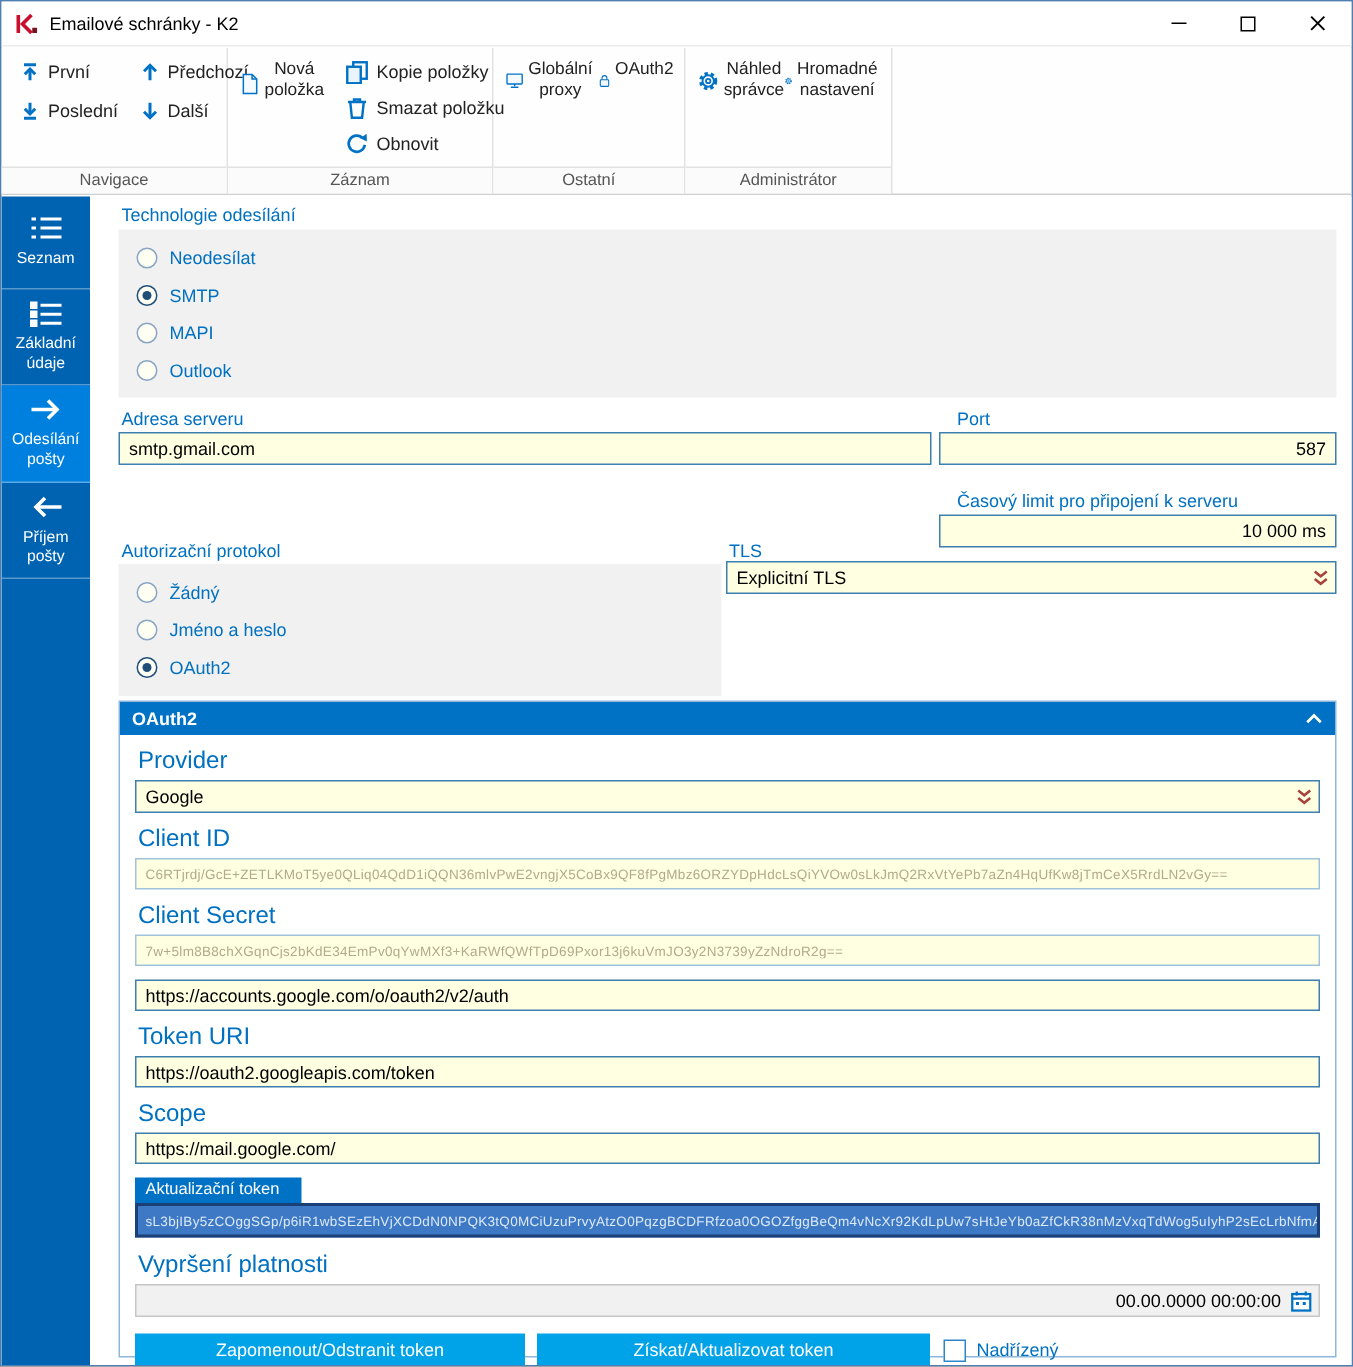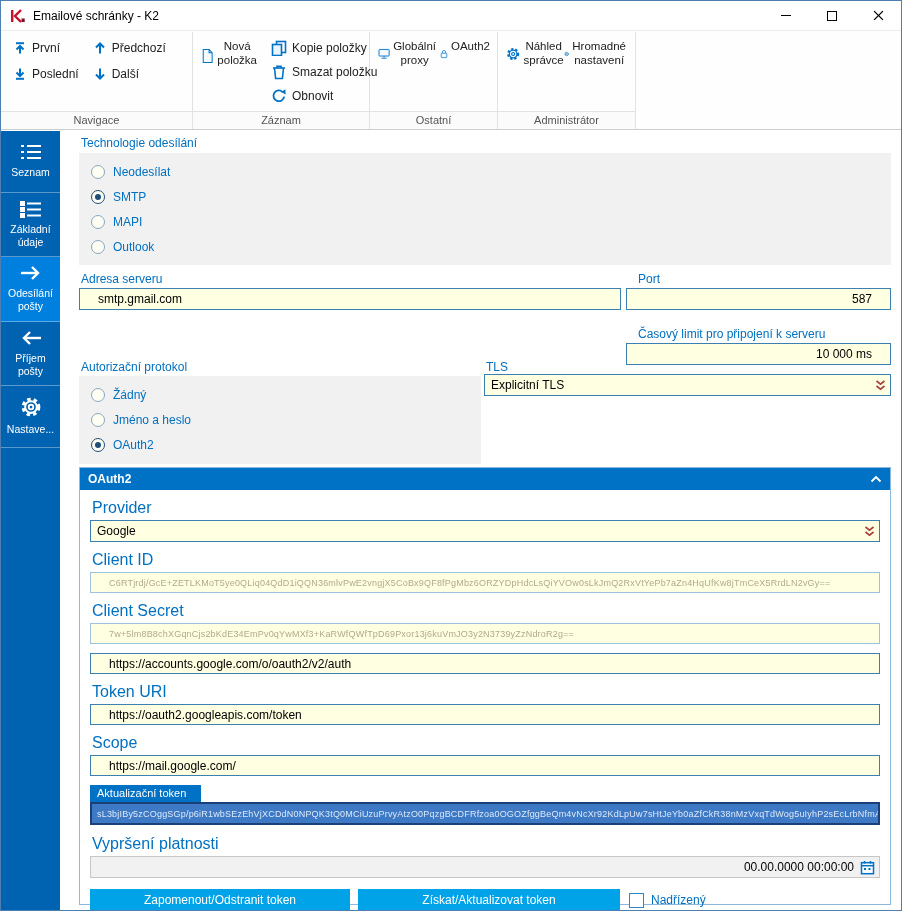--- a/index.html
+++ b/index.html
@@ -48,21 +48,21 @@
   .groupbox { background: #F1F1F1; padding: 9px 12px; display: flex; flex-direction: column; gap: 6px; }
   .radio-row { display: flex; align-items: center; gap: 8px; height: 20px; }
   .radio { width: 14px; height: 14px; border-radius: 50%; border: 1px solid #88A6C4;
            background: #FFFEF2; position: relative; flex: none; }
   .radio-row.on .radio { border-color: #1F4E79; }
   .radio-row.on .radio::after { content: ""; position: absolute; left: 3px; top: 3px;
            width: 6px; height: 6px; border-radius: 50%; background: #1F4E79; }
   .radio-label { color: #0070C0; font-size: 12px; }
 
   .tinput { background: #FFFFE1; border: 1px solid #3C7FB1; height: 22px; display: flex;
-            align-items: center; padding: 0 18px; font-size: 12px; color: #000; overflow: hidden; }
+            align-items: center; padding: 0 6px; font-size: 12px; color: #000; overflow: hidden; }
   .tinput.right { justify-content: flex-end; }
   .combo { background: #FFFFE1; border: 1px solid #3C7FB1; height: 22px; display: flex;
            align-items: center; justify-content: space-between; padding: 0 4px 0 6px;
            font-size: 12px; color: #000; }
 
   
   .panel { border: 1px solid #8DB8DC; background: #fff; }
   .panel-header { height: 22px; background: #0072C6; color: #fff; font-weight: bold;
                   font-size: 12px; display: flex; align-items: center; padding: 0 8px;
                   justify-content: space-between; }
@@ -111,21 +111,21 @@
         <svg width="11" height="11" viewBox="0 0 10 10">
           <line x1="1" y1="1" x2="9" y2="9" stroke="#000" stroke-width="1.2"></line>
           <line x1="9" y1="1" x2="1" y2="9" stroke="#000" stroke-width="1.2"></line>
         </svg>
       </div>
     </div>
   </div>
 
   <div class="ribbon">
 
-    <div class="rgroup" style="width:192px">
+    <div class="rgroup" style="width:151px">
       <div class="rcontent" style="gap:6px">
         <div class="rcol">
           <div class="rbtn-sm">
             <svg width="14" height="14" viewBox="0 0 14 14">
               <line x1="3" y1="2.2" x2="11" y2="2.2" stroke="#0072C6" stroke-width="2"></line>
               <line x1="7" y1="5" x2="7" y2="12.5" stroke="#0072C6" stroke-width="2"></line>
               <polyline points="3.5,8.5 7,5 10.5,8.5" fill="none" stroke="#0072C6" stroke-width="2"></polyline>
             </svg>
             <span>První</span>
           </div>
@@ -275,28 +275,20 @@
       </svg>
       <span>Odesílání pošty</span>
     </div>
     <div class="side-item">
       <svg width="24" height="18" viewBox="0 0 24 18">
         <line x1="5" y1="9" x2="22" y2="9" stroke="#fff" stroke-width="2.4"></line>
         <polyline points="11,3 5,9 11,15" fill="none" stroke="#fff" stroke-width="2.4"></polyline>
       </svg>
       <span>Příjem pošty</span>
     </div>
-    <div class="side-item">
-      <svg width="22" height="22" viewBox="0 0 24 24">
-        <circle cx="12" cy="12" r="8" fill="none" stroke="#fff" stroke-width="4.4" stroke-dasharray="3.6 3.1"></circle>
-        <circle cx="12" cy="12" r="6.4" fill="#0063B1" stroke="#fff" stroke-width="2.2"></circle>
-        <circle cx="12" cy="12" r="2.5" fill="none" stroke="#fff" stroke-width="2"></circle>
-      </svg>
-      <span>Nastave...</span>
-    </div>
   </div>
 
   <div class="content">
 
     <div class="flabel abs" style="left:12px;top:5px">Technologie odesílání</div>
     <div class="groupbox abs" style="left:10px;top:22px;width:812px;height:112px">
       <div class="radio-row">
         <span class="radio"></span>
         <span class="radio-label">Neodesílat</span>
       </div>

